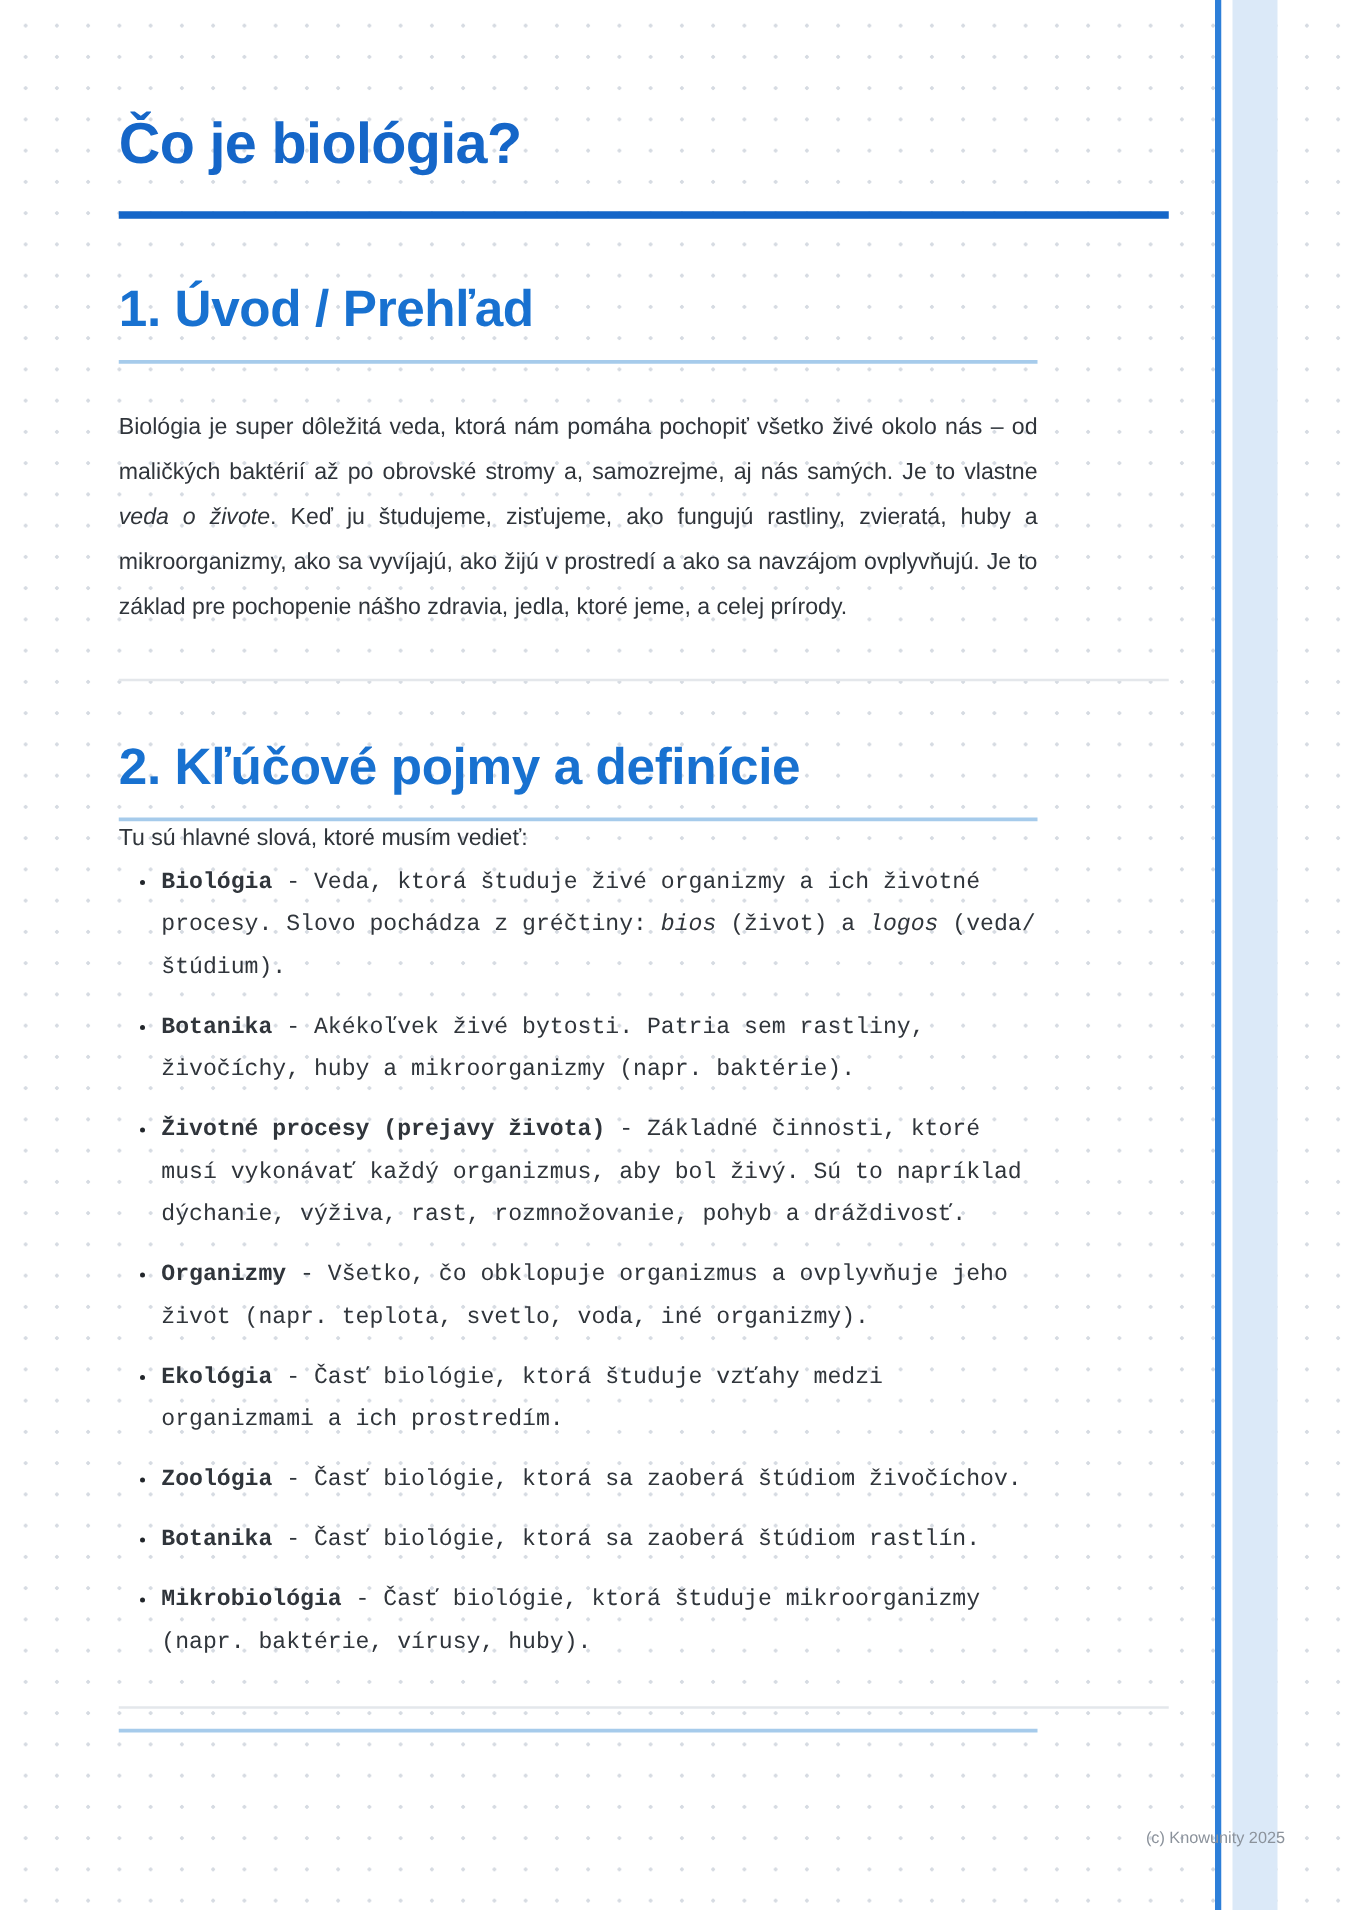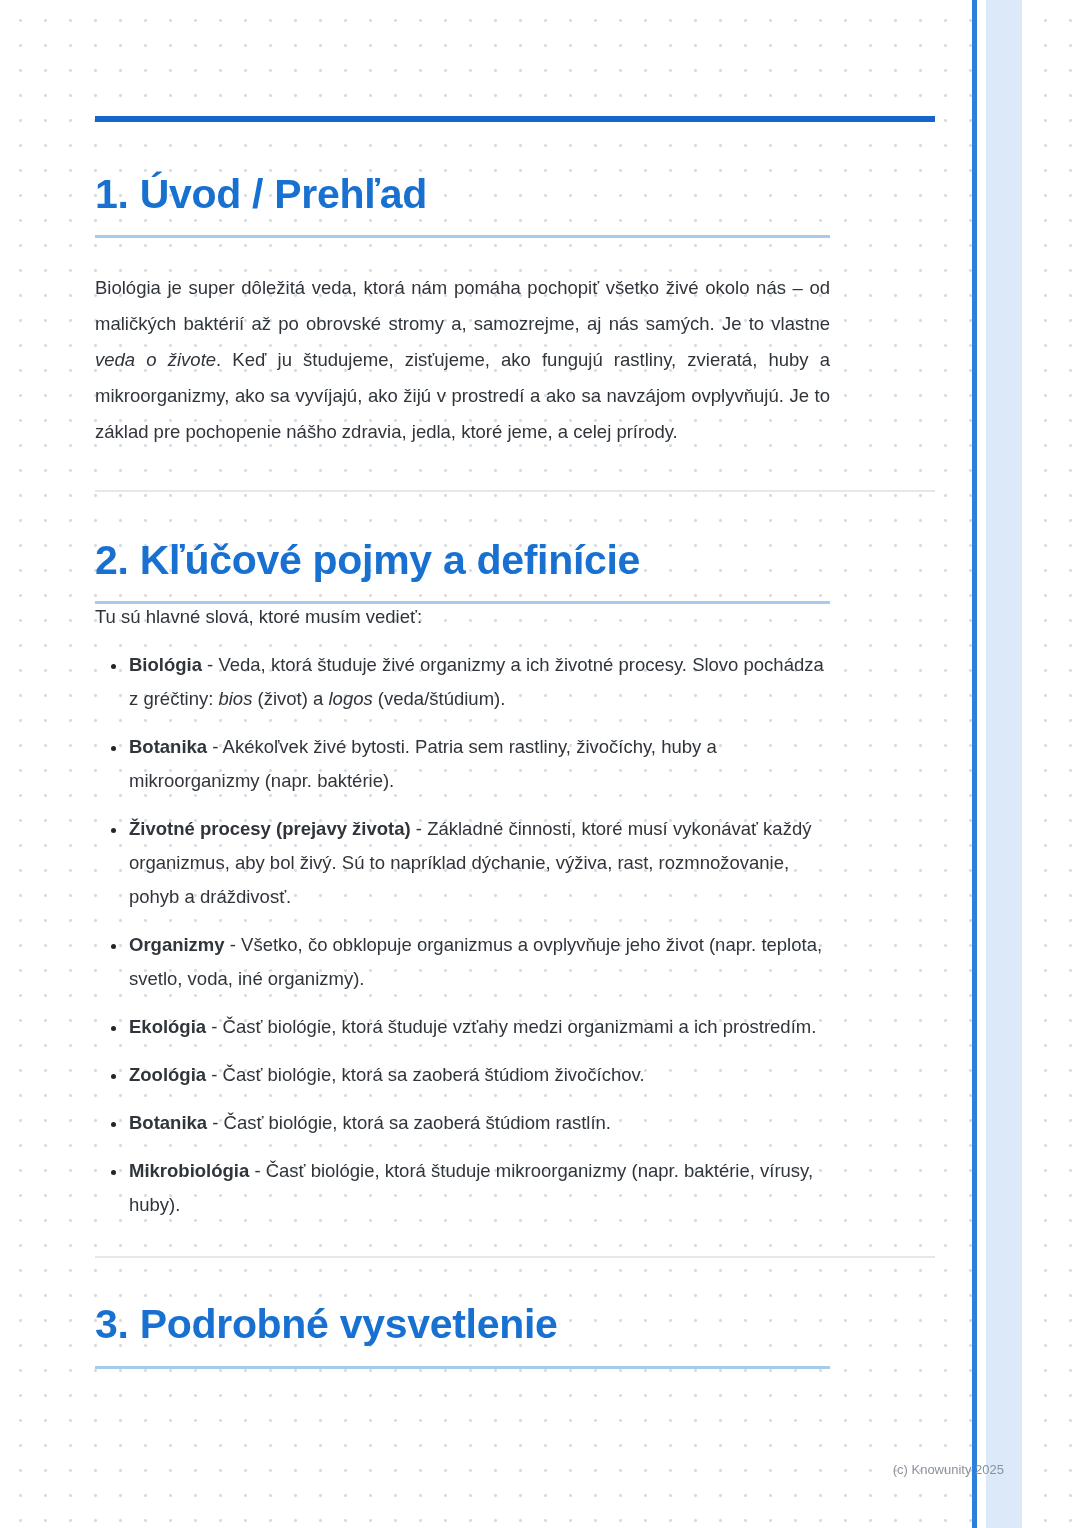--- a/index.html
+++ b/index.html
@@ -45,48 +45,50 @@
   .body-par{
     margin-top:32px;width:735px;
     font-size:18.5px;line-height:36px;
     text-align:justify;
   }
   .divider{width:840px;height:2px;background:var(--divider);border:none;}
   .div1{margin-top:40px;}
   .div2{margin-top:34px;}
   .intro-line{width:735px;font-size:18.5px;line-height:26px;}
   ul.terms{
-    margin-top:18px;width:735px;
+    margin-top:6px;width:735px;
     padding-left:32px;
     list-style:disc;
+    font-family:Liberation Mono, monospace;
   }
   ul.terms li{
     font-size:18.5px;line-height:34px;
     margin-bottom:14px;
     padding-left:2px;
   }
   ul.terms li::marker{color:#22262b;font-size:16px;}
   .term{font-weight:700;}
   .it{font-style:italic;}
   .footer-credit{
     position:absolute;
-    top:1462px;right:76px;
+    top:1462px;right:52px;
     font-size:13px;color:var(--muted);
   }
 </style>
 </head>
 <body>
 
 <div class="page">
 
   <div class="edge-line"></div>
   <div class="edge-band"></div>
 
   <div class="content">
 
+    <h1 class="doc-title">Čo je biológia?</h1>
     <div class="title-rule"></div>
 
     <h2 class="section-heading sh1">1. Úvod / Prehľad</h2>
     <div class="light-rule"></div>
 
     <p class="body-par"><span>Biológia je super dôležitá veda, ktorá nám pomáha pochopiť všetko živé okolo nás – od maličkých baktérií až po obrovské stromy a, samozrejme, aj nás samých. Je to vlastne </span><span class="it">veda o živote</span><span>. Keď ju študujeme, zisťujeme, ako fungujú rastliny, zvieratá, huby a mikroorganizmy, ako sa vyvíjajú, ako žijú v prostredí a ako sa navzájom ovplyvňujú. Je to základ pre pochopenie nášho zdravia, jedla, ktoré jeme, a celej prírody.</span></p>
 
     <div class="divider div1"></div>
 
     <h2 class="section-heading sh2">2. Kľúčové pojmy a definície</h2>
@@ -100,20 +102,19 @@
       <li><span class="term">Životné procesy (prejavy života)</span><span> - Základné činnosti, ktoré musí vykonávať každý organizmus, aby bol živý. Sú to napríklad dýchanie, výživa, rast, rozmnožovanie, pohyb a dráždivosť.</span></li>
       <li><span class="term">Organizmy</span><span> - Všetko, čo obklopuje organizmus a ovplyvňuje jeho život (napr. teplota, svetlo, voda, iné organizmy).</span></li>
       <li><span class="term">Ekológia</span><span> - Časť biológie, ktorá študuje vzťahy medzi organizmami a ich prostredím.</span></li>
       <li><span class="term">Zoológia</span><span> - Časť biológie, ktorá sa zaoberá štúdiom živočíchov.</span></li>
       <li><span class="term">Botanika</span><span> - Časť biológie, ktorá sa zaoberá štúdiom rastlín.</span></li>
       <li><span class="term">Mikrobiológia</span><span> - Časť biológie, ktorá študuje mikroorganizmy (napr. baktérie, vírusy, huby).</span></li>
     </ul>
 
     <div class="divider div2"></div>
 
-    <h2 class="section-heading sh3">3. Podrobné vysvetlenie</h2>
     <div class="light-rule"></div>
 
   </div>
 
   <div class="footer-credit">(c) Knowunity 2025</div>
 
 </div>
 
 </body></html>

